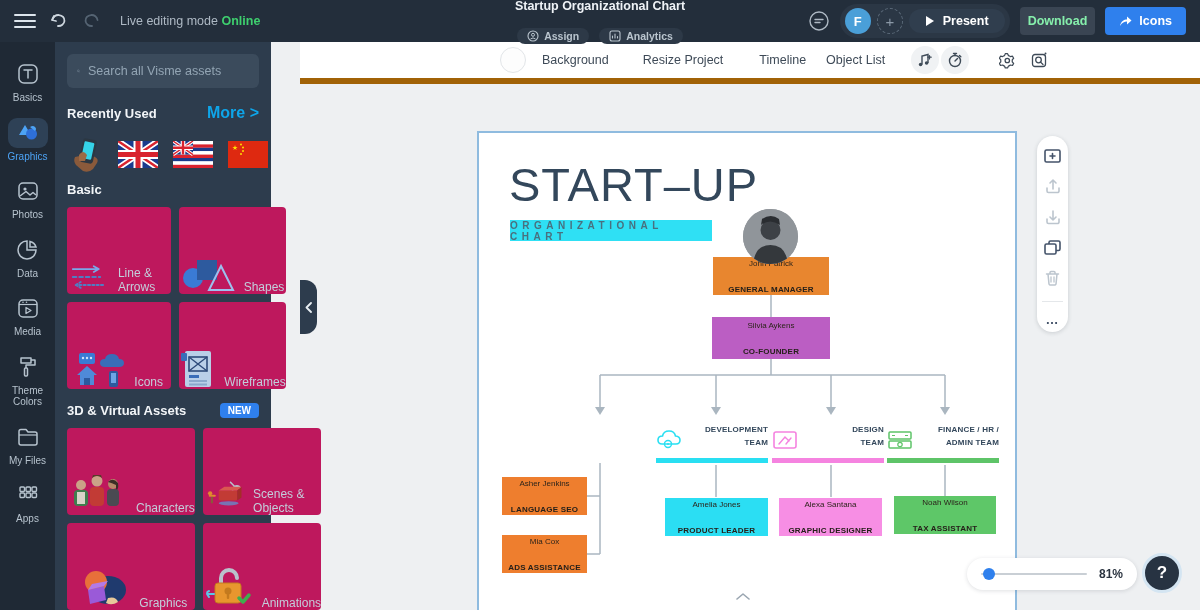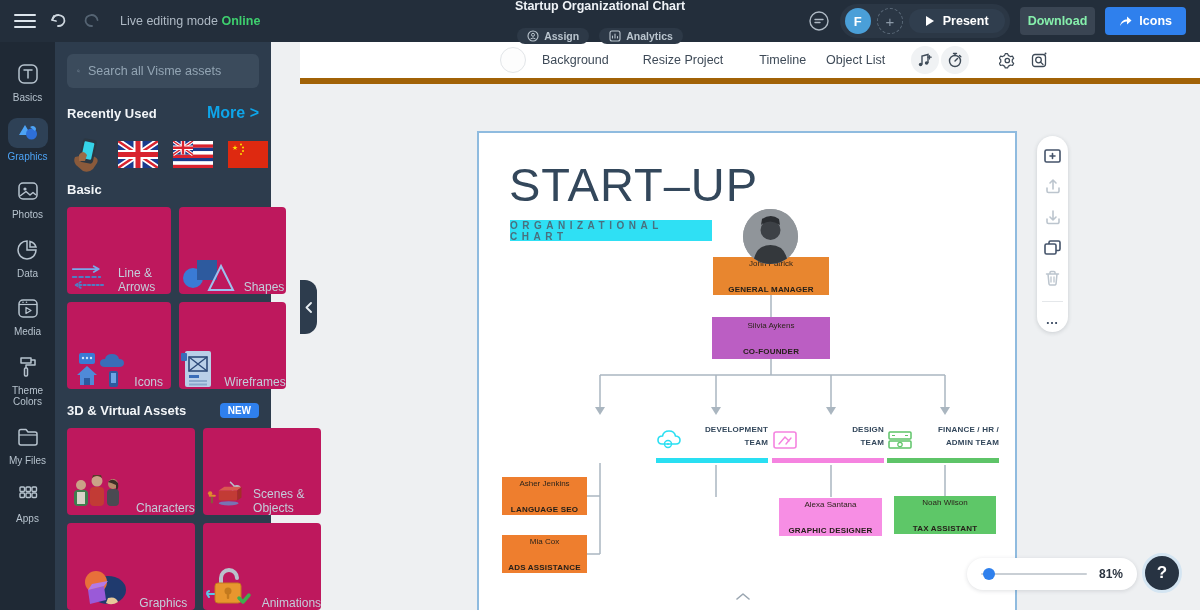--- a/index.html
+++ b/index.html
@@ -564,20 +564,24 @@
     </div>
 
     <div class="node" style="left: 23px; top: 344px; width: 85px; height: 38px; background: rgb(238, 126, 46);">
       <span class="n-name">Asher Jenkins</span>
       <span class="n-role">LANGUAGE SEO</span>
     </div>
     <div class="node" style="left: 23px; top: 402px; width: 85px; height: 38px; background: rgb(238, 126, 46);">
       <span class="n-name">Mia Cox</span>
       <span class="n-role">ADS ASSISTANCE</span>
     </div>
+    <div class="node" style="left: 186px; top: 365px; width: 103px; height: 38px; background: rgb(43, 222, 243);">
+      <span class="n-name">Amelia Jones</span>
+      <span class="n-role">PRODUCT LEADER</span>
+    </div>
     <div class="node" style="left: 300px; top: 365px; width: 103px; height: 38px; background: rgb(247, 142, 228);">
       <span class="n-name">Alexa Santana</span>
       <span class="n-role">GRAPHIC DESIGNER</span>
     </div>
     <div class="node" style="left: 415px; top: 363px; width: 102px; height: 38px; background: rgb(94, 199, 104);">
       <span class="n-name">Noah Wilson</span>
       <span class="n-role">TAX ASSISTANT</span>
     </div>
   </div>
 </div>

